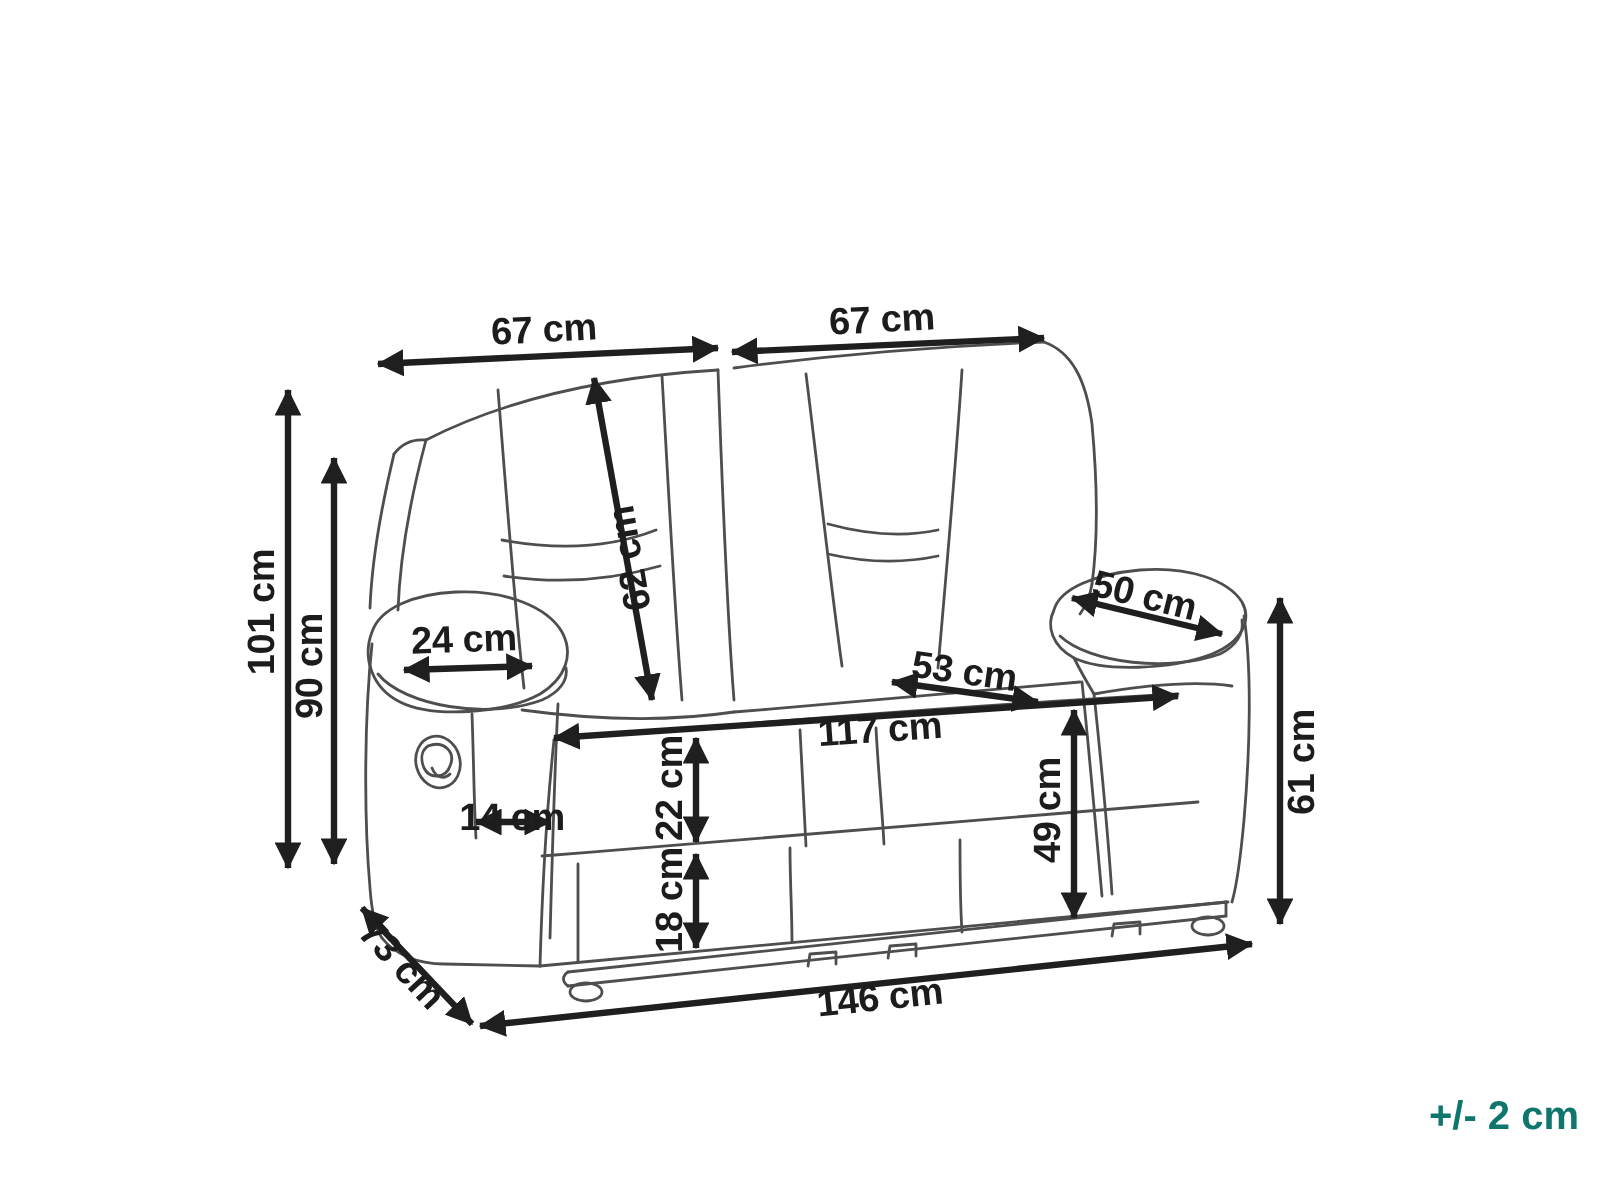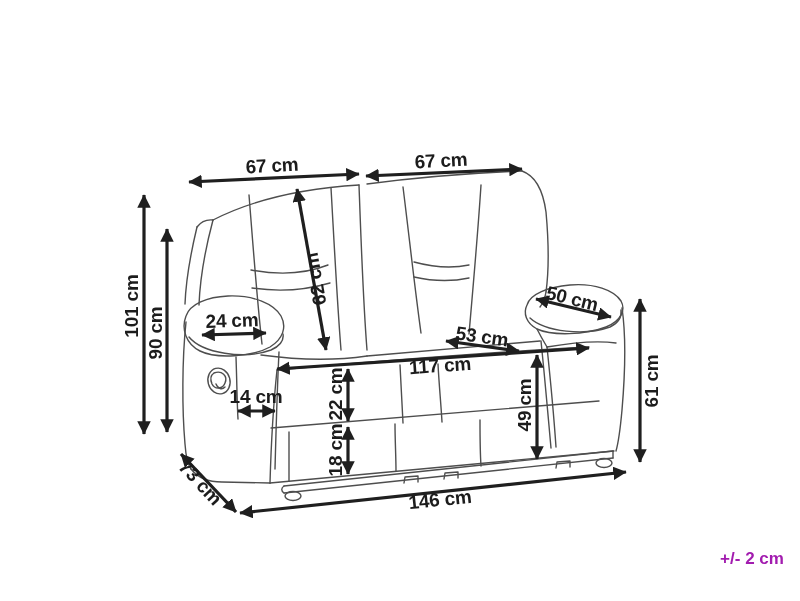--- a/index.html
+++ b/index.html
@@ -20,21 +20,21 @@
   }
   .dim{
     position:absolute;
     transform:translate(-50%,-50%) rotate(var(--r,0deg));
     font-weight:700;font-size:19px;color:#1c1c1c;
     white-space:nowrap;letter-spacing:-0.2px;
   }
   .note{
     position:absolute;
     transform:translate(-50%,-50%);
-    font-weight:700;font-size:17px;color:#a21caf;
+    font-weight:700;font-size:20px;color:#0f766e;
     white-space:nowrap;
   }
 </style>
 </head>
 <body>
 
 <div id="stage">
 
   <svg id="drawing" width="800" height="601" viewBox="0 0 800 601">
     <defs>
@@ -131,21 +131,21 @@
 
   <div class="dim" style="left:272px;top:166px;--r:-3deg">67 cm</div>
   <div class="dim" style="left:441px;top:161px;--r:-3deg">67 cm</div>
   <div class="dim" style="left:316px;top:279px;--r:-100deg">62 cm</div>
   <div class="dim" style="left:132px;top:306px;--r:-90deg">101 cm</div>
   <div class="dim" style="left:156px;top:333px;--r:-90deg">90 cm</div>
   <div class="dim" style="left:232px;top:321px;--r:-2deg">24 cm</div>
   <div class="dim" style="left:572px;top:299px;--r:14deg">50 cm</div>
   <div class="dim" style="left:482px;top:337px;--r:8deg">53 cm</div>
   <div class="dim" style="left:440px;top:366px;--r:-4deg">117 cm</div>
-  <div class="dim" style="left:256px;top:397px;--r:0deg">14 cm</div>
+  <div class="dim" style="left:256px;top:410px;--r:0deg">14 cm</div>
   <div class="dim" style="left:336px;top:394px;--r:-90deg">22 cm</div>
   <div class="dim" style="left:336px;top:450px;--r:-90deg">18 cm</div>
   <div class="dim" style="left:525px;top:405px;--r:-90deg">49 cm</div>
   <div class="dim" style="left:652px;top:381px;--r:-90deg">61 cm</div>
   <div class="dim" style="left:200px;top:483px;--r:47deg">73 cm</div>
   <div class="dim" style="left:440px;top:500px;--r:-6deg">146 cm</div>
 
   <div class="note" style="left:752px;top:559px">+/- 2 cm</div>
 </div>
 

